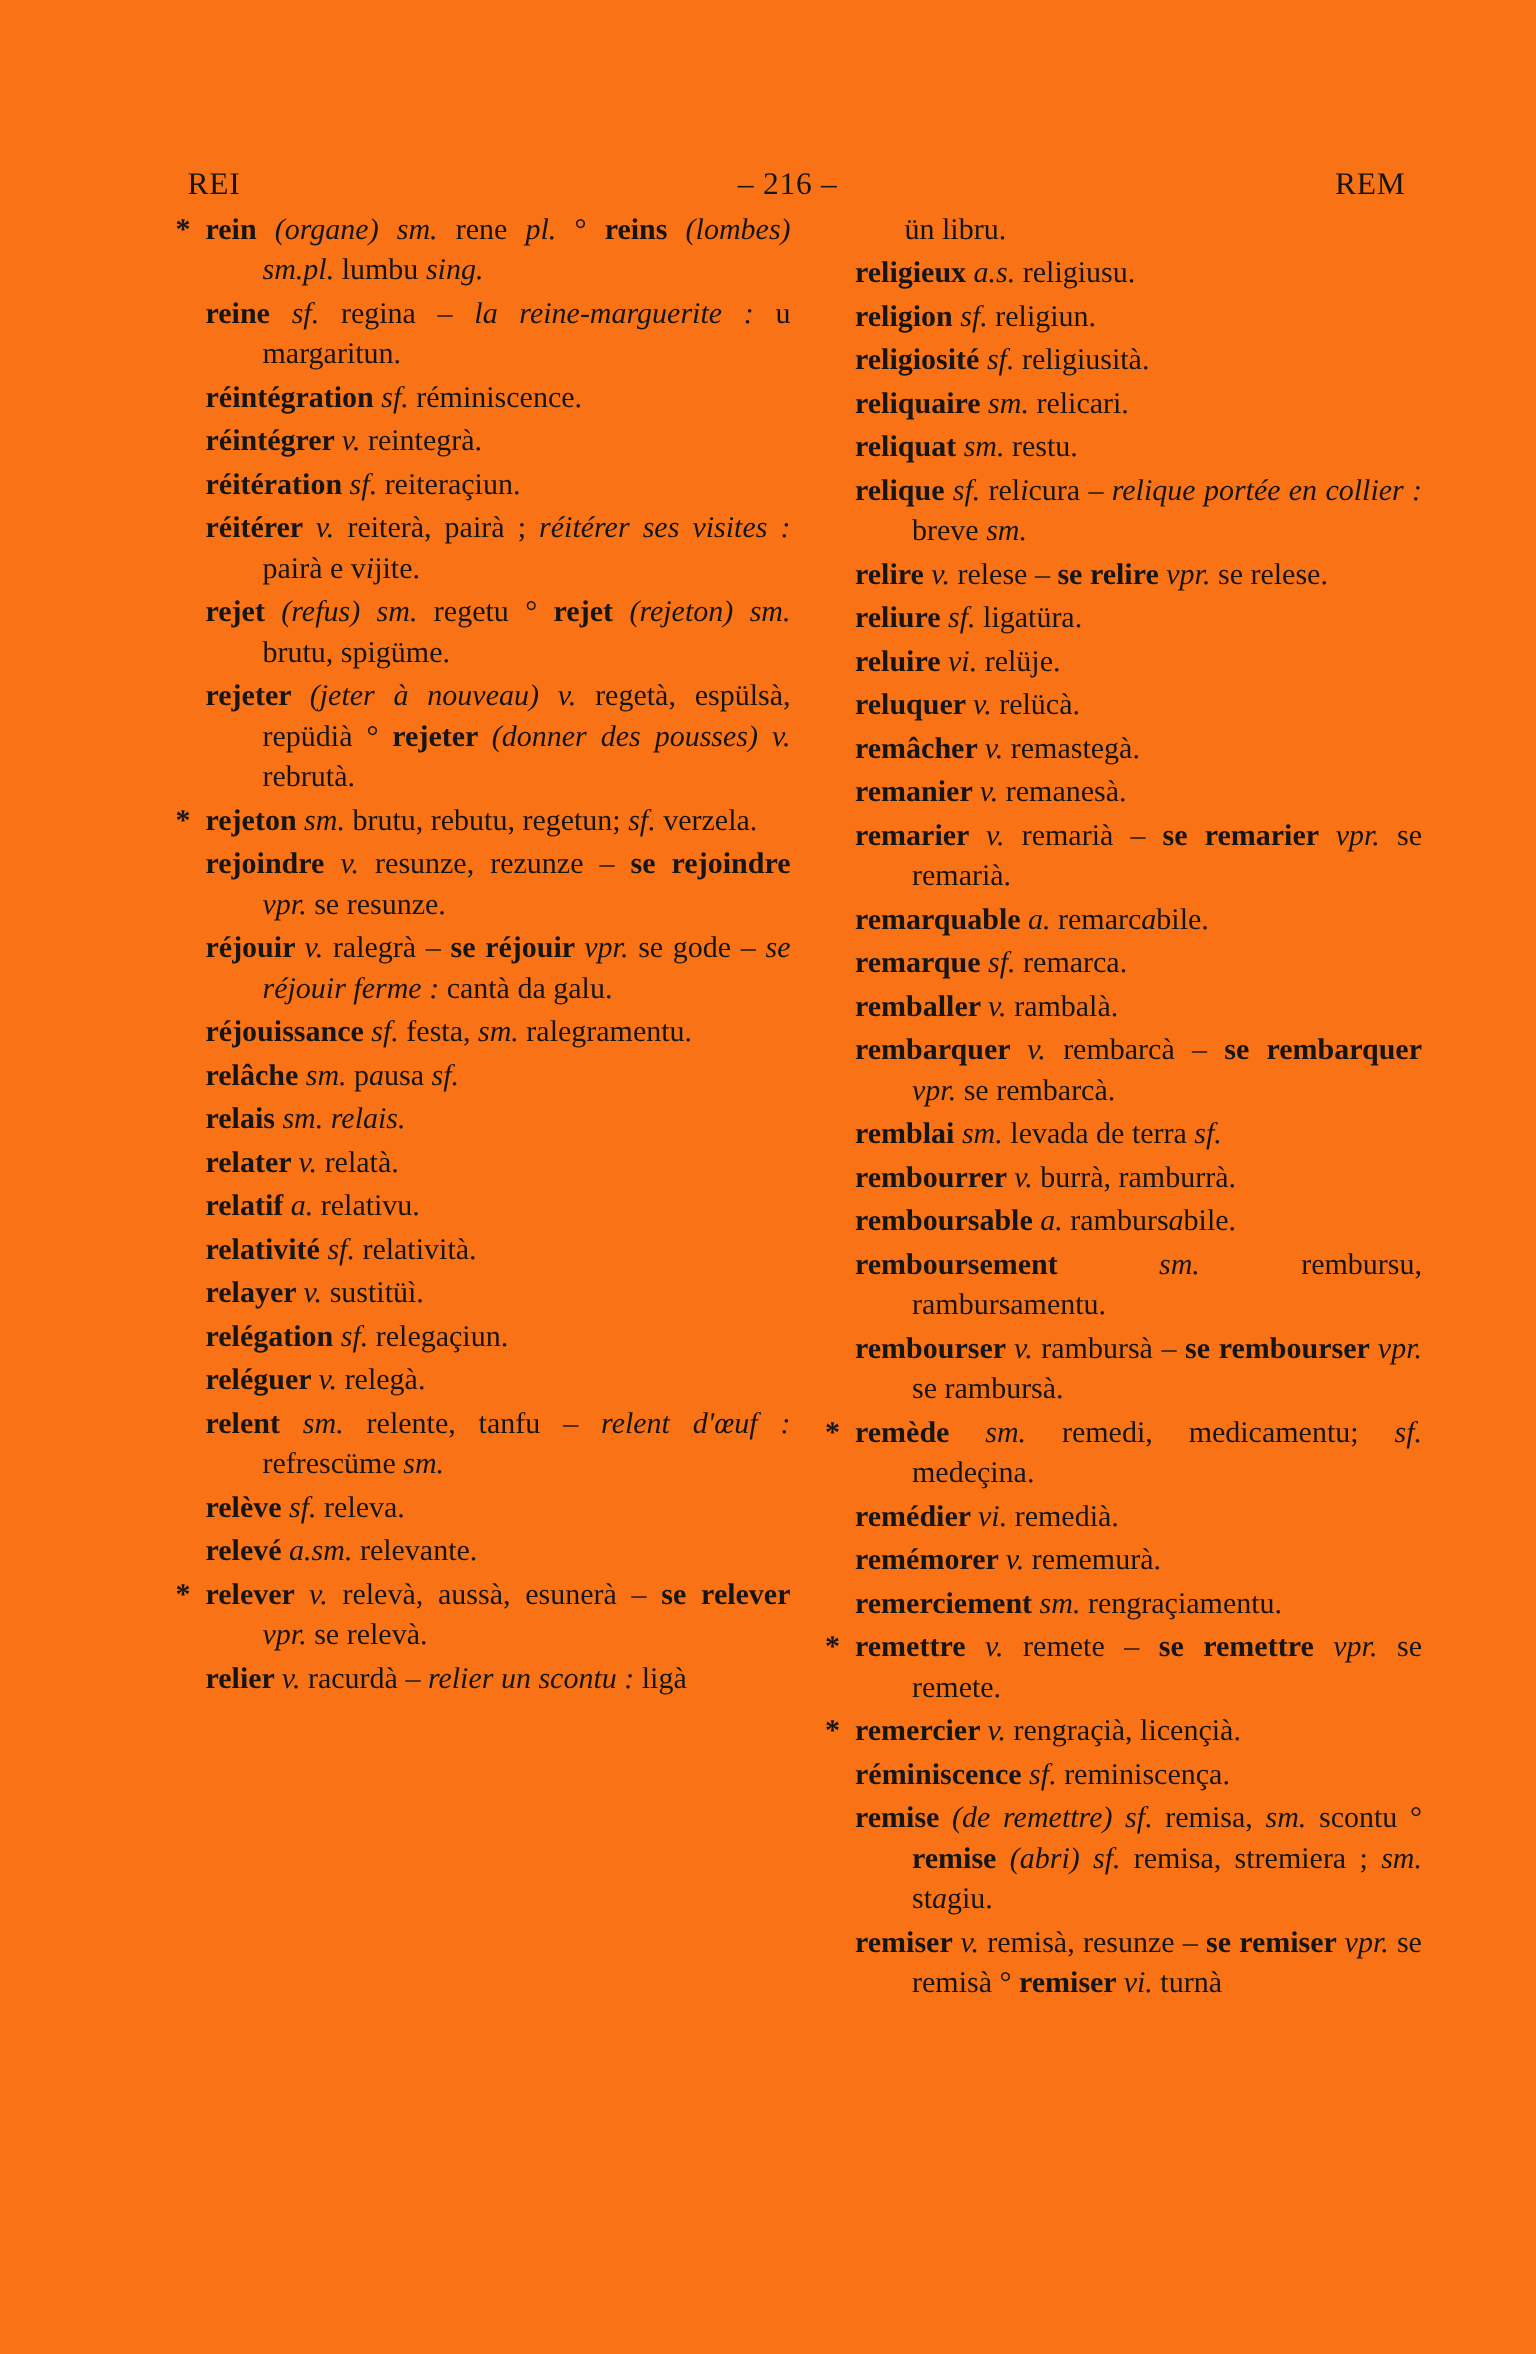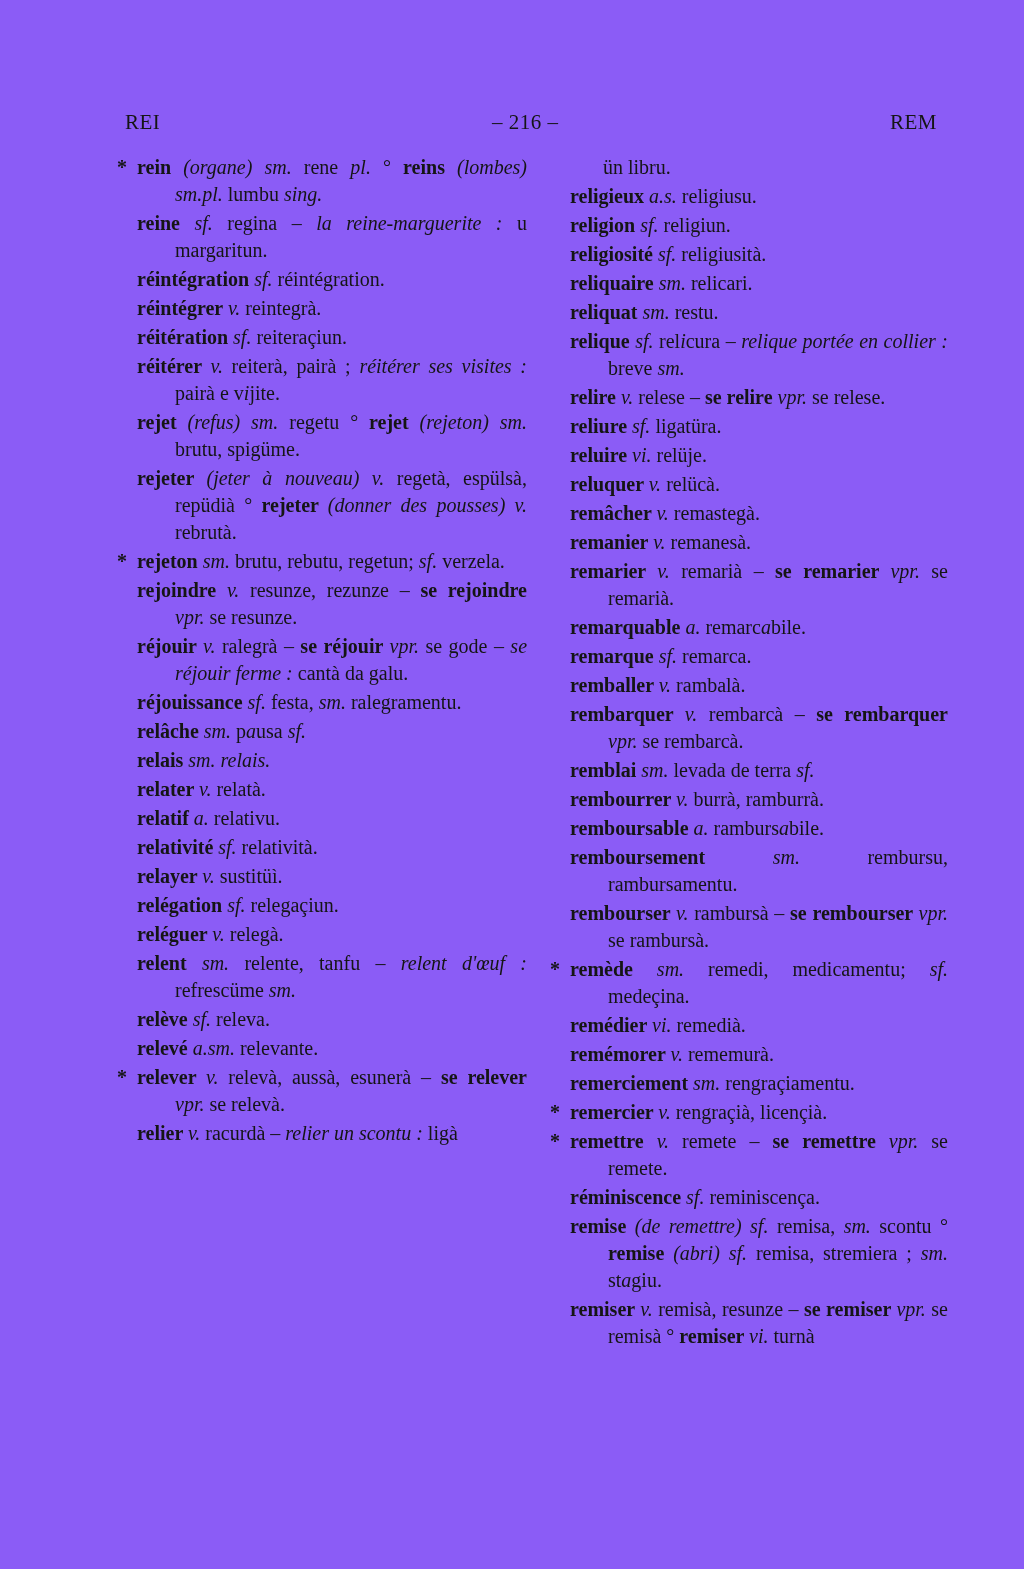--- a/index.html
+++ b/index.html
@@ -5,36 +5,36 @@
   html, body { margin: 0; padding: 0; }
   body {
     width: 1024px; height: 1569px;
     background: #f6f6f4;
     font-family: "Liberation Serif", serif;
     color: #151515;
   }
   .page {
     position: relative;
     width: 1024px; height: 1569px;
-    background: #8b5cf6;
+    background: #f97316;
     overflow: hidden;
   }
   .page-header {
     position: absolute;
     top: 110px; left: 125px; width: 812px;
     display: flex;
     justify-content: space-between;
     align-items: baseline;
     font-size: 21px;
     letter-spacing: 0.5px;
   }
   .page-header .hdr { white-space: nowrap; }
   .columns {
     position: absolute;
-    top: 154px; left: 117px;
+    top: 140px; left: 117px;
     display: flex;
   }
   .col { display: block; }
   .col-left  { width: 410px; margin-right: 23px; }
   .col-right { width: 398px; }
   .entry {
     font-size: 20px;
     line-height: 27px;
     text-align: justify;
     padding-left: 58px;
@@ -61,21 +61,21 @@
 <div class="page">
   <div class="page-header">
     <span class="hdr">REI</span>
     <span class="hdr">– 216 –</span>
     <span class="hdr">REM</span>
   </div>
   <div class="columns">
     <section class="col col-left" id="col-left">
         <div class="entry"><span class="gutter">*</span><span class="s-b">rein </span><span class="s-i">(organe) sm. </span><span class="s-n">rene </span><span class="s-i">pl. </span><span class="s-n">° </span><span class="s-b">reins </span><span class="s-i">(lombes) sm.pl. </span><span class="s-n">lumbu </span><span class="s-i">sing.</span></div>
         <div class="entry"><span class="gutter"></span><span class="s-b">reine </span><span class="s-i">sf. </span><span class="s-n">regina – </span><span class="s-i">la reine-marguerite : </span><span class="s-n">u margaritun.</span></div>
-        <div class="entry"><span class="gutter"></span><span class="s-b">réintégration </span><span class="s-i">sf. </span><span class="s-n">réintégration.</span></div>
+        <div class="entry"><span class="gutter"></span><span class="s-b">réintégration </span><span class="s-i">sf. </span><span class="s-n">réminiscence.</span></div>
         <div class="entry"><span class="gutter"></span><span class="s-b">réintégrer </span><span class="s-i">v. </span><span class="s-n">reintegrà.</span></div>
         <div class="entry"><span class="gutter"></span><span class="s-b">réitération </span><span class="s-i">sf. </span><span class="s-n">reiteraçiun.</span></div>
         <div class="entry"><span class="gutter"></span><span class="s-b">réitérer </span><span class="s-i">v. </span><span class="s-n">reiterà, pairà ; </span><span class="s-i">réitérer ses visites : </span><span class="s-n">pairà e v</span><span class="s-i">i</span><span class="s-n">jite.</span></div>
         <div class="entry"><span class="gutter"></span><span class="s-b">rejet </span><span class="s-i">(refus) sm. </span><span class="s-n">regetu ° </span><span class="s-b">rejet </span><span class="s-i">(rejeton) sm. </span><span class="s-n">brutu, spigüme.</span></div>
         <div class="entry"><span class="gutter"></span><span class="s-b">rejeter </span><span class="s-i">(jeter à nouveau) v. </span><span class="s-n">regetà, espülsà, repüdià ° </span><span class="s-b">rejeter </span><span class="s-i">(donner des pousses) v. </span><span class="s-n">rebrutà.</span></div>
         <div class="entry"><span class="gutter">*</span><span class="s-b">rejeton </span><span class="s-i">sm. </span><span class="s-n">brutu, rebutu, regetun; </span><span class="s-i">sf. </span><span class="s-n">verzela.</span></div>
         <div class="entry"><span class="gutter"></span><span class="s-b">rejoindre </span><span class="s-i">v. </span><span class="s-n">resunze, rezunze – </span><span class="s-b">se rejoindre </span><span class="s-i">vpr. </span><span class="s-n">se resunze.</span></div>
         <div class="entry"><span class="gutter"></span><span class="s-b">réjouir </span><span class="s-i">v. </span><span class="s-n">ralegrà – </span><span class="s-b">se réjouir </span><span class="s-i">vpr. </span><span class="s-n">se gode – </span><span class="s-i">se réjouir ferme : </span><span class="s-n">cantà da galu.</span></div>
         <div class="entry"><span class="gutter"></span><span class="s-b">réjouissance </span><span class="s-i">sf. </span><span class="s-n">festa, </span><span class="s-i">sm. </span><span class="s-n">ralegramentu.</span></div>
         <div class="entry"><span class="gutter"></span><span class="s-b">relâche </span><span class="s-i">sm. </span><span class="s-n">p</span><span class="s-i">a</span><span class="s-n">usa </span><span class="s-i">sf.</span></div>
@@ -113,20 +113,20 @@
         <div class="entry"><span class="gutter"></span><span class="s-b">rembarquer </span><span class="s-i">v. </span><span class="s-n">rembarcà – </span><span class="s-b">se rembarquer </span><span class="s-i">vpr. </span><span class="s-n">se rembarcà.</span></div>
         <div class="entry"><span class="gutter"></span><span class="s-b">remblai </span><span class="s-i">sm. </span><span class="s-n">levada de terra </span><span class="s-i">sf.</span></div>
         <div class="entry"><span class="gutter"></span><span class="s-b">rembourrer </span><span class="s-i">v. </span><span class="s-n">burrà, ramburrà.</span></div>
         <div class="entry"><span class="gutter"></span><span class="s-b">remboursable </span><span class="s-i">a. </span><span class="s-n">ramburs</span><span class="s-i">a</span><span class="s-n">bile.</span></div>
         <div class="entry"><span class="gutter"></span><span class="s-b">remboursement </span><span class="s-i">sm. </span><span class="s-n">rembursu, rambursamentu.</span></div>
         <div class="entry"><span class="gutter"></span><span class="s-b">rembourser </span><span class="s-i">v. </span><span class="s-n">rambursà – </span><span class="s-b">se rembourser </span><span class="s-i">vpr. </span><span class="s-n">se rambursà.</span></div>
         <div class="entry"><span class="gutter">*</span><span class="s-b">remède </span><span class="s-i">sm. </span><span class="s-n">remedi, medicamentu; </span><span class="s-i">sf. </span><span class="s-n">medeçina.</span></div>
         <div class="entry"><span class="gutter"></span><span class="s-b">remédier </span><span class="s-i">vi. </span><span class="s-n">remedià.</span></div>
         <div class="entry"><span class="gutter"></span><span class="s-b">remémorer </span><span class="s-i">v. </span><span class="s-n">rememurà.</span></div>
         <div class="entry"><span class="gutter"></span><span class="s-b">remerciement </span><span class="s-i">sm. </span><span class="s-n">rengraçiamentu.</span></div>
+        <div class="entry"><span class="gutter">*</span><span class="s-b">remettre </span><span class="s-i">v. </span><span class="s-n">remete – </span><span class="s-b">se remettre </span><span class="s-i">vpr. </span><span class="s-n">se remete.</span></div>
         <div class="entry"><span class="gutter">*</span><span class="s-b">remercier </span><span class="s-i">v. </span><span class="s-n">rengraçià, licençià.</span></div>
-        <div class="entry"><span class="gutter">*</span><span class="s-b">remettre </span><span class="s-i">v. </span><span class="s-n">remete – </span><span class="s-b">se remettre </span><span class="s-i">vpr. </span><span class="s-n">se remete.</span></div>
         <div class="entry"><span class="gutter"></span><span class="s-b">réminiscence </span><span class="s-i">sf. </span><span class="s-n">reminiscença.</span></div>
         <div class="entry"><span class="gutter"></span><span class="s-b">remise </span><span class="s-i">(de remettre) sf. </span><span class="s-n">remisa, </span><span class="s-i">sm. </span><span class="s-n">scontu ° </span><span class="s-b">remise </span><span class="s-i">(abri) sf. </span><span class="s-n">remisa, stremiera ; </span><span class="s-i">sm. </span><span class="s-n">st</span><span class="s-i">a</span><span class="s-n">giu.</span></div>
         <div class="entry"><span class="gutter"></span><span class="s-b">remiser </span><span class="s-i">v. </span><span class="s-n">remisà, resunze – </span><span class="s-b">se remiser </span><span class="s-i">vpr. </span><span class="s-n">se remisà ° </span><span class="s-b">remiser </span><span class="s-i">vi. </span><span class="s-n">turnà</span></div>
       </section>
   </div>
 </div>
 
 </body></html>

